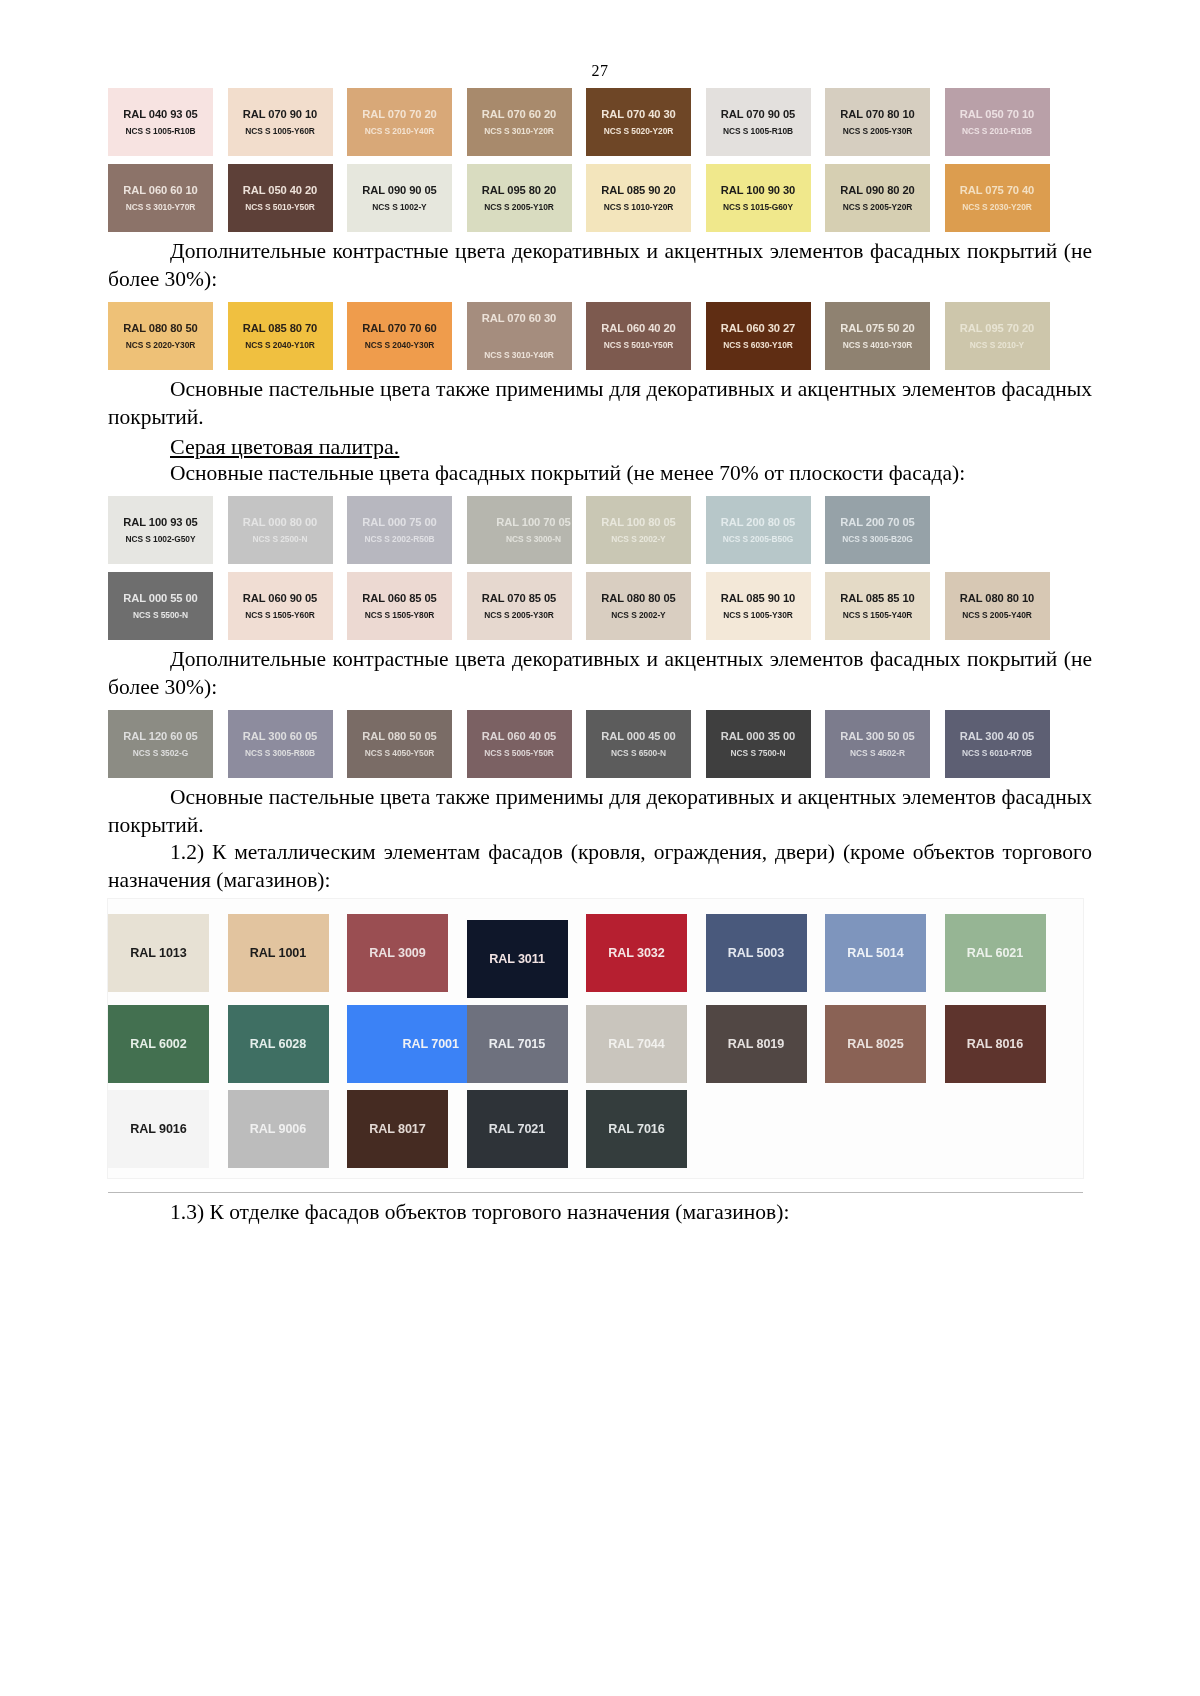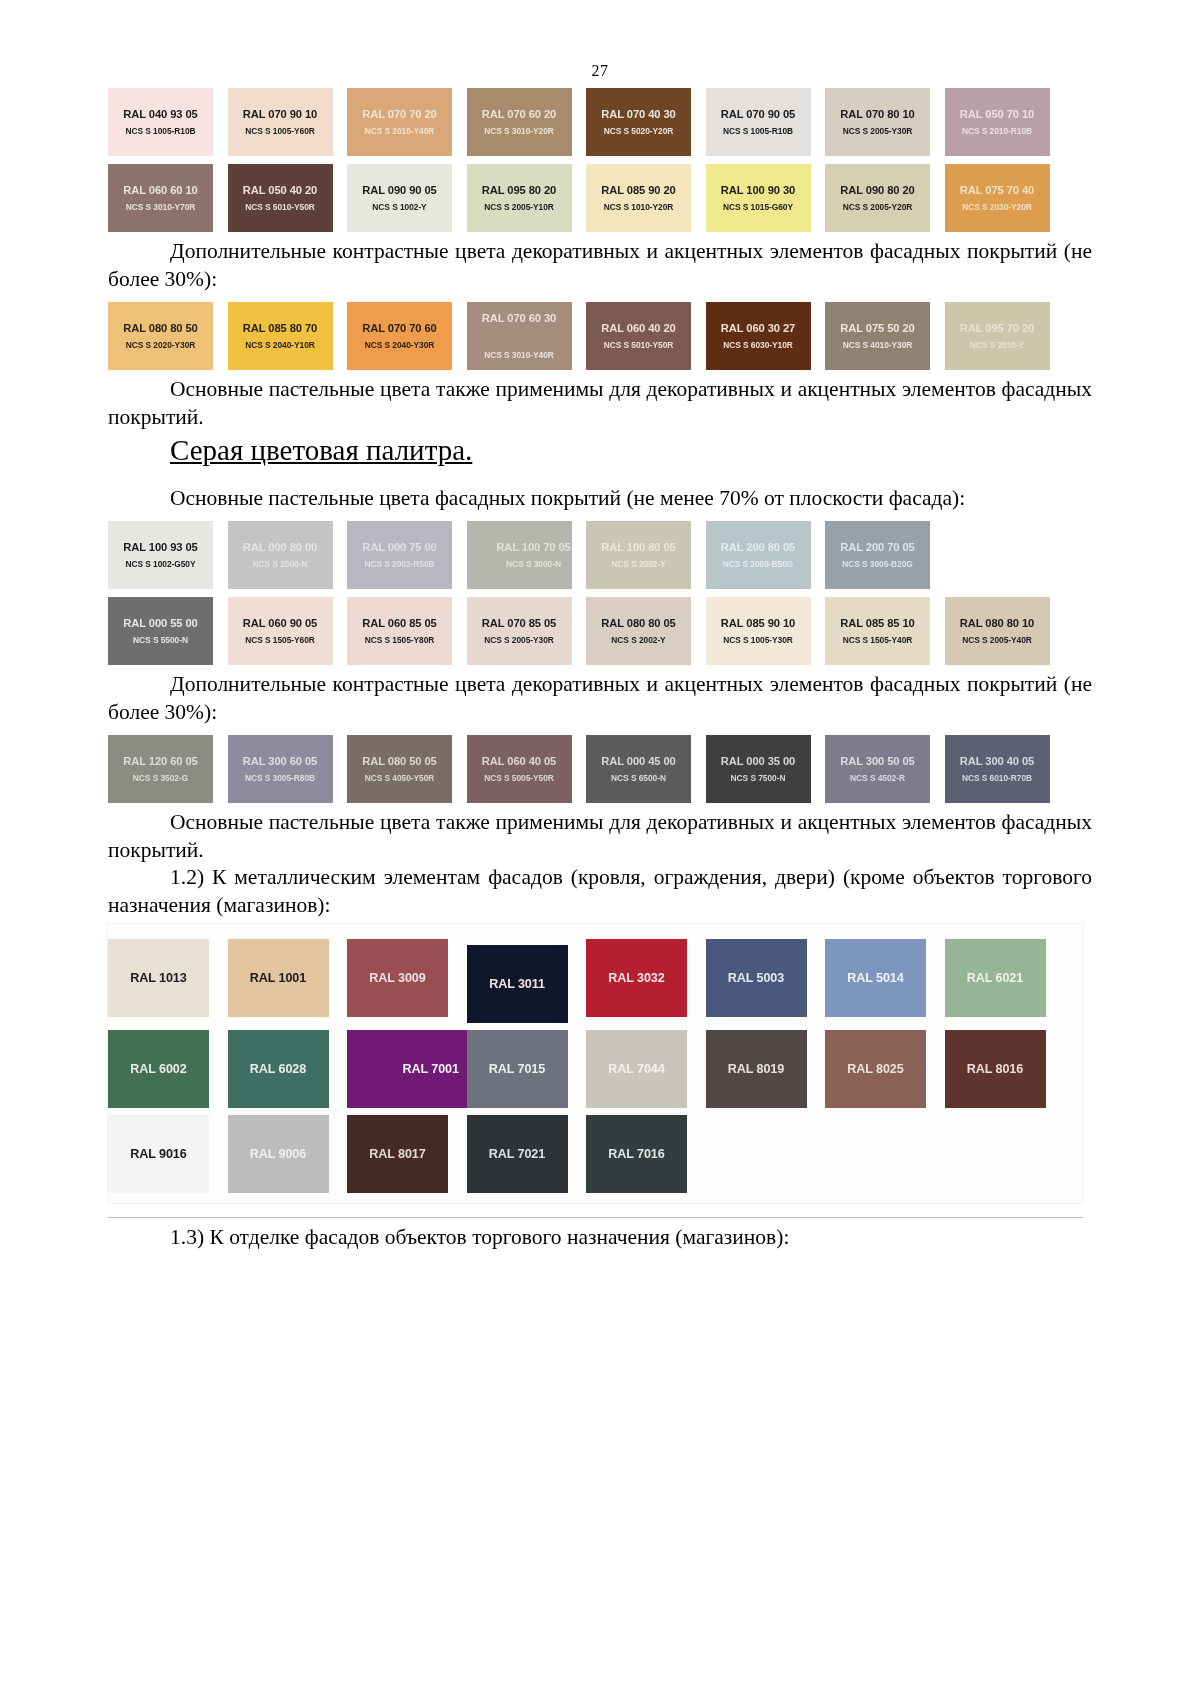--- a/index.html
+++ b/index.html
@@ -38,23 +38,23 @@
     margin: 0;
     text-align: justify;
     text-indent: 62px;
     font-family: "Liberation Serif", serif;
   }
   p.spaced { margin-top: 6px; }
   .underline-head {
     text-decoration: underline;
     text-indent: 62px;
     display: block;
-    font-size: 29px;
+    font-size: 22px;
     font-family: "Liberation Serif", serif;
-    margin: 2px 0 18px 0;
+    margin: 2px 0 0 0;
   }
 
   
   .swatch-block {
     margin: 0;
     padding: 0;
   }
   .swatch-row {
     display: flex;
     gap: 0px;
@@ -507,21 +507,21 @@
             <div class="metal-swatch" style="background: rgb(67, 112, 80); color: rgb(230, 239, 232);">
               <span>RAL 6002</span>
             </div>
           </div>
         <div class="metal-cell">
             <div class="metal-swatch" style="background: rgb(63, 111, 99); color: rgb(229, 239, 236);">
               <span>RAL 6028</span>
             </div>
           </div>
         <div class="metal-cell">
-            <div class="metal-swatch" style="background: #701a75; color: rgb(240, 241, 244); padding-left: 48px;">
+            <div class="metal-swatch" style="background: #3b82f6; color: rgb(240, 241, 244); padding-left: 48px;">
               <span>RAL 7001</span>
             </div>
           </div>
         <div class="metal-cell">
             <div class="metal-swatch" style="background: rgb(110, 113, 126); color: rgb(236, 238, 241);">
               <span>RAL 7015</span>
             </div>
           </div>
         <div class="metal-cell">
             <div class="metal-swatch" style="background: rgb(201, 197, 189); color: rgb(242, 241, 238);">

